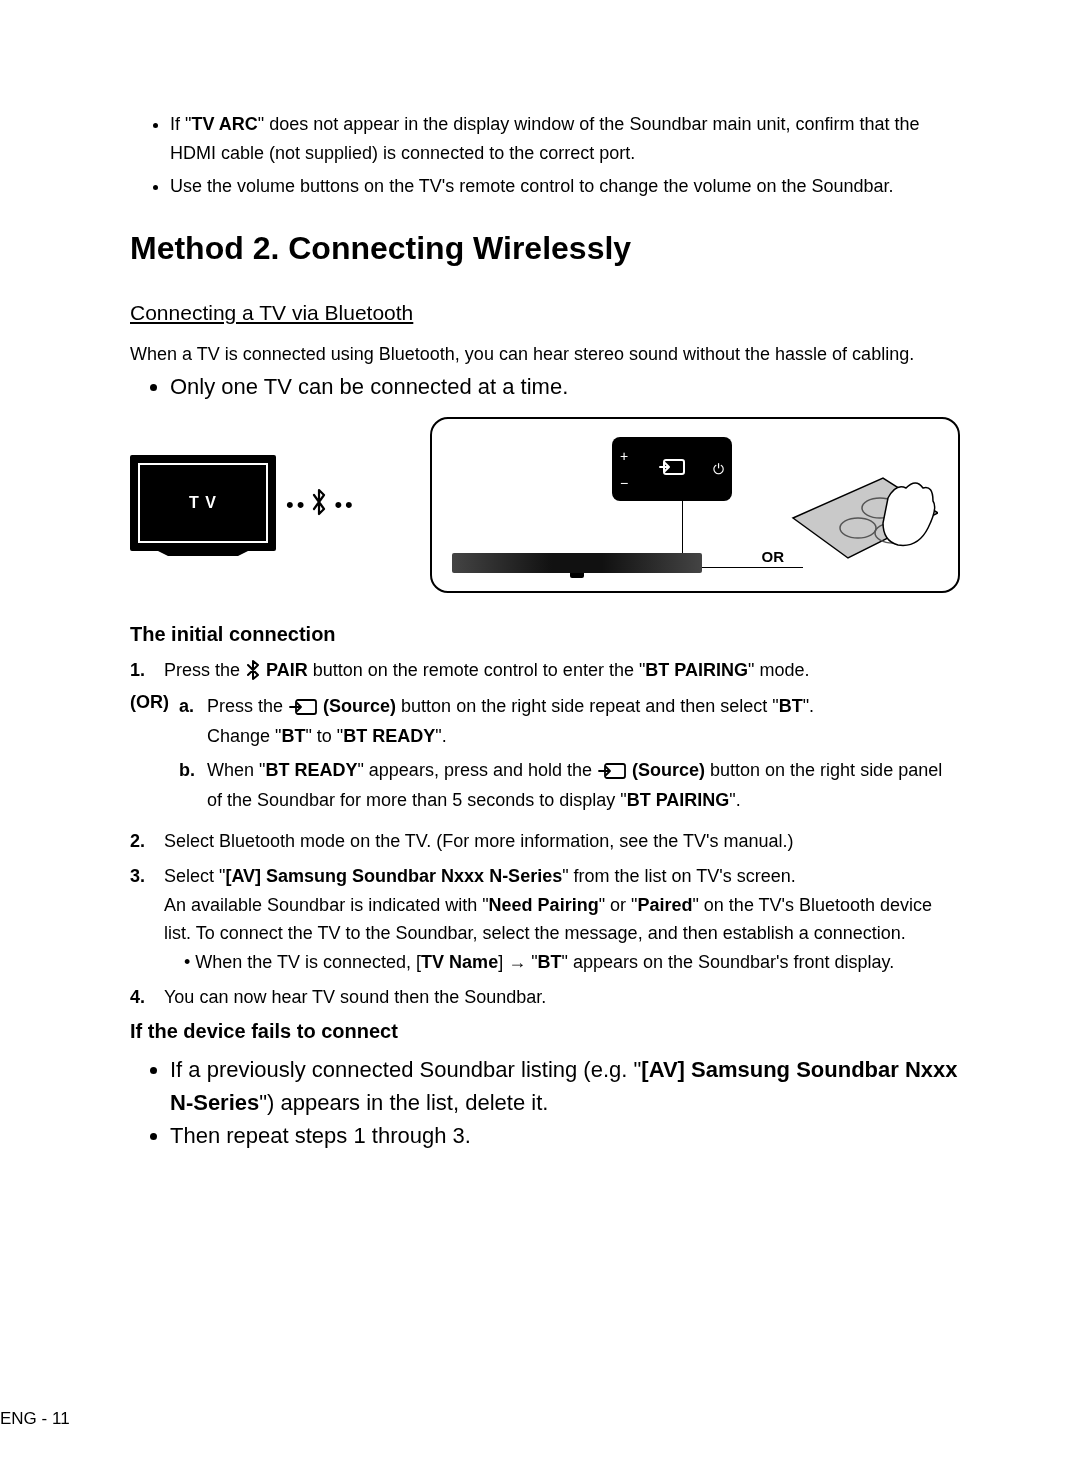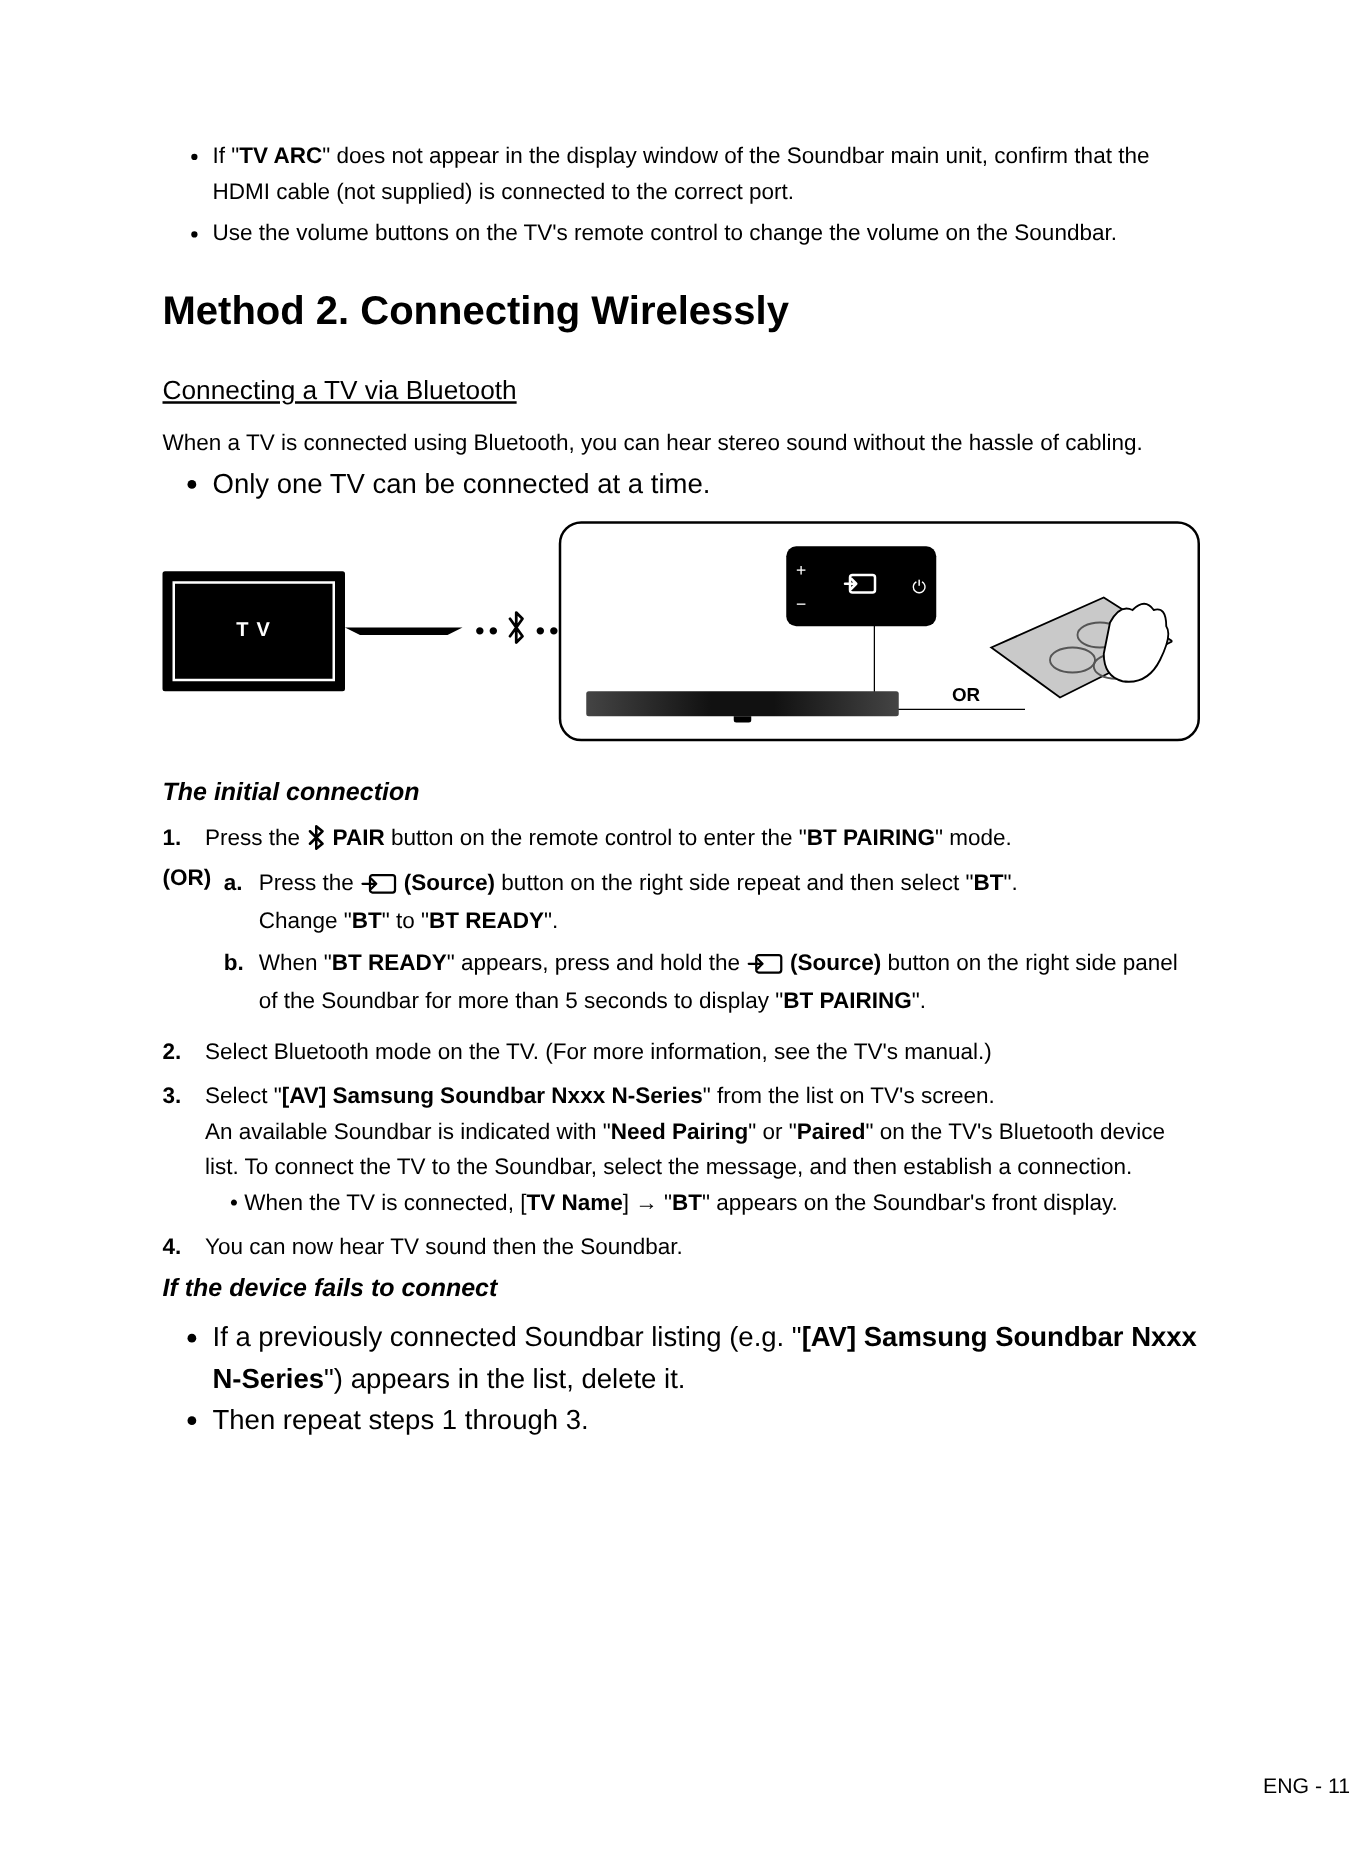--- a/index.html
+++ b/index.html
@@ -180,21 +180,20 @@
     width: 150px;
     height: 100px;
     align-self:flex-end;
     position:relative;
   }
   
   h4.small-head {
     font-size: 20px;
     font-weight: bold;
     margin: 8px 0 10px 0;
-    font-style: italic;
   }
   ol.steps {
     list-style: none;
     margin: 0 0 6px 0;
     padding: 0;
     counter-reset: step;
   }
   ol.steps > li {
     font-size: 18px;
     line-height: 1.6;
@@ -237,28 +236,28 @@
     line-height:1.6;
   }
   .nested-bullet::before {
     content: "•  ";
   }
   .source-ic, .bt-ic {
     display:inline-block;
     vertical-align:middle;
   }
   .footer {
-    text-align:right;
+    text-align:left;
     font-size:17px;
     position:absolute;
-    bottom:40px;
-    left:0; right:0;padding-left:32px;
+    bottom:50px;
+    left:0; right:0;
   }
   b { font-weight: bold; }
-  .tv-wrap { display:flex; flex-direction:row; align-items:center; }
+  .tv-wrap { display:flex; flex-direction:column; align-items:center; }
 </style>
 </head>
 <body>
 
 <div class="page">
 
   
   <ul class="top-bullets">
     <li>
       <span>If "</span><b>TV ARC</b><span>" does not appear in the display window of the Soundbar main unit, confirm that the HDMI cable (not supplied) is connected to the correct port.</span>

